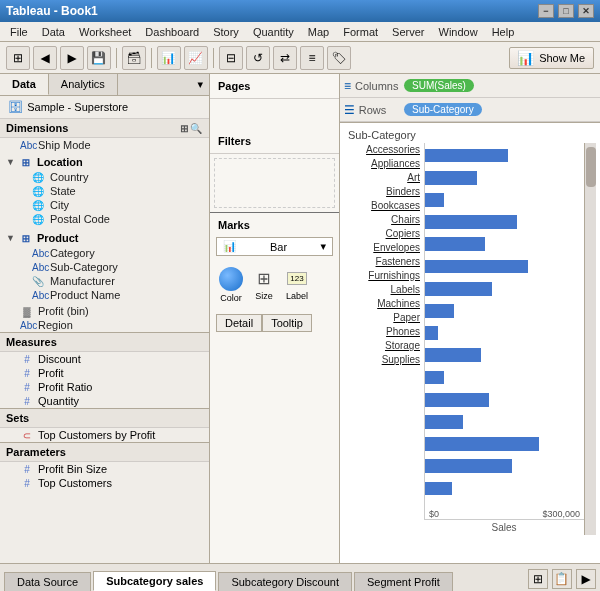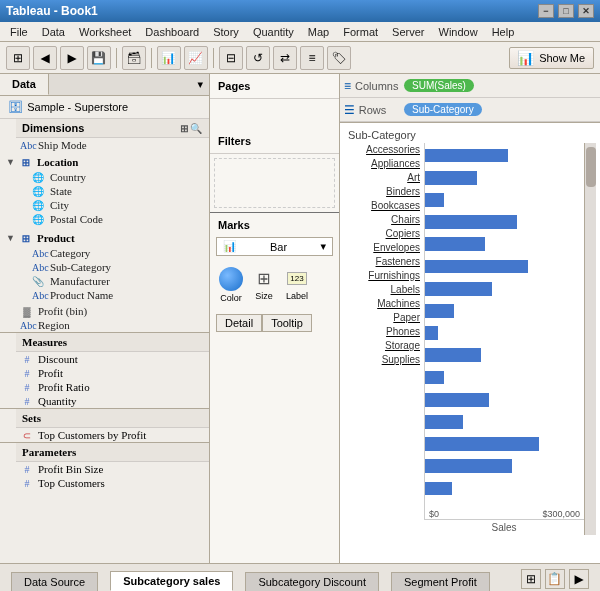--- a/index.html
+++ b/index.html
@@ -128,29 +128,27 @@
 
     .section-header {
       display: flex;
       align-items: center;
       justify-content: space-between;
       padding: 3px 6px;
       background: #e8e4de;
       border-bottom: 1px solid #d0ccc8;
       font-size: 11px;
       font-weight: bold;
-      margin-left: 16px;
     }
     .section-icons { display: flex; gap: 2px; }
     .section-icon { font-size: 10px; cursor: pointer; color: #555; }
 
     .dim-list {
       overflow-y: auto;
       flex: 1;
-      font-family: Liberation Serif, serif;
     }
     .field-group { padding: 2px 0; }
     .field-group-header {
       display: flex;
       align-items: center;
       padding: 2px 6px;
       font-size: 11px;
       cursor: pointer;
       font-weight: bold;
     }
@@ -390,22 +388,22 @@
       padding: 2px;
     }
 
     
     .bottom-tabs {
       height: 28px;
       background: #e8e4de;
       border-top: 1px solid #b0a898;
       display: flex;
       align-items: flex-end;
-      padding: 0 11px;
-      gap: 12px;
+      padding: 0 4px;
+      gap: 2px;
     }
     .bottom-tab {
       padding: 3px 12px;
       font-size: 11px;
       background: #d0ccc8;
       border: 1px solid #b0a898;
       border-bottom: none;
       cursor: pointer;
       white-space: nowrap;
     }
@@ -476,20 +474,21 @@
     <span class="bar-chart-icon">📊</span>
     <span>Show Me</span>
   </div>
 </div>
 
 <div class="main-container">
 
   <div class="left-panel">
     <div class="tab-bar">
       <div class="tab active">Data</div>
+      <div class="tab">Analytics</div>
       <div class="tab-arrow">▾</div>
     </div>
 
     <div class="data-source-label">
       <span class="ds-icon">🗄</span>
       <span>Sample - Superstore</span>
     </div>
 
     <div class="section-header">
       <span>Dimensions</span>

